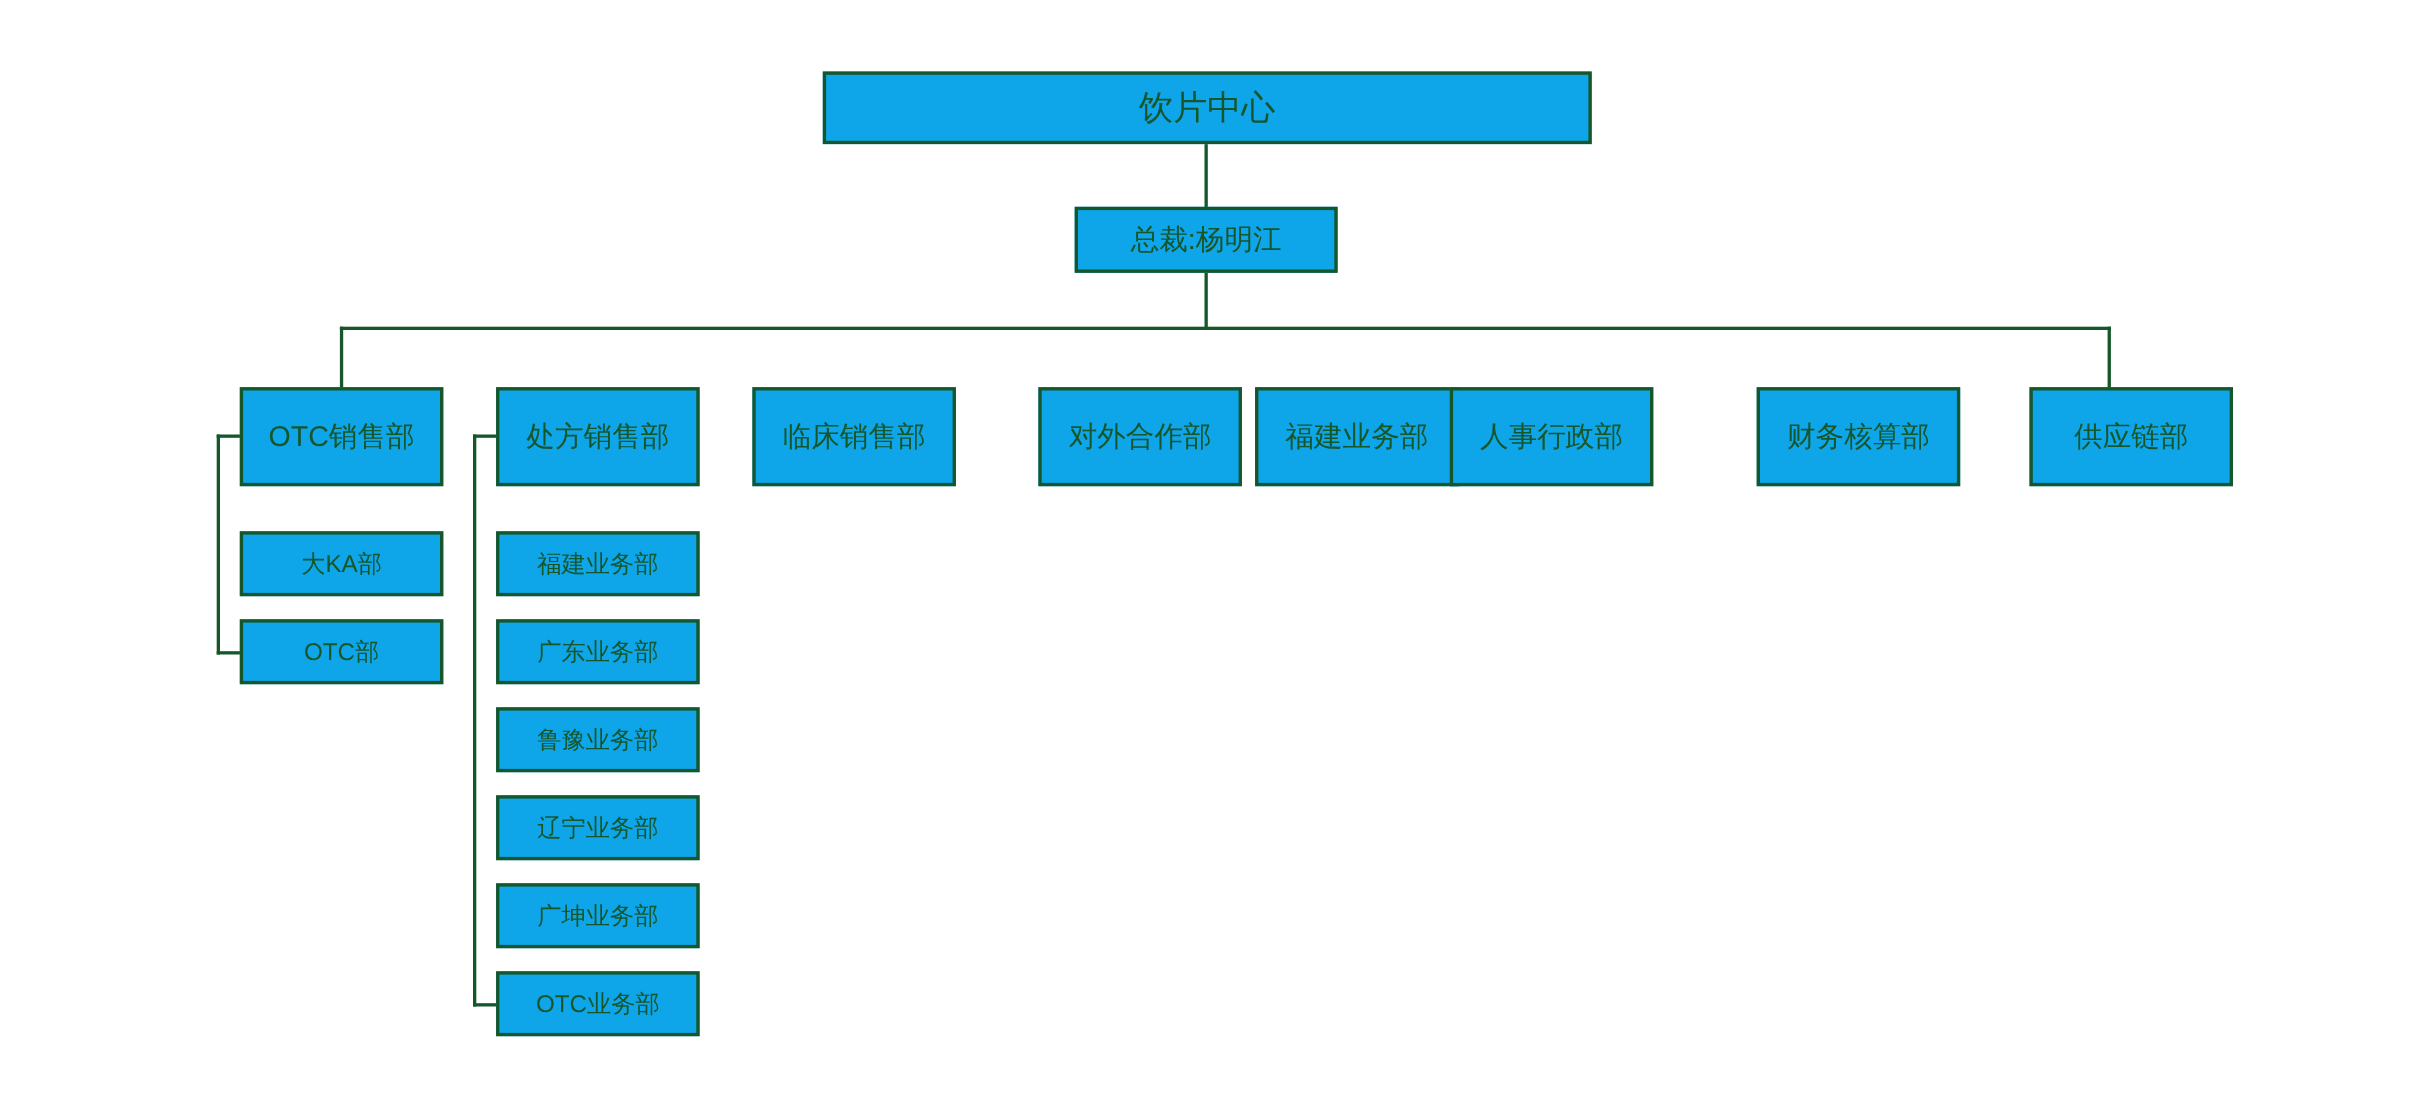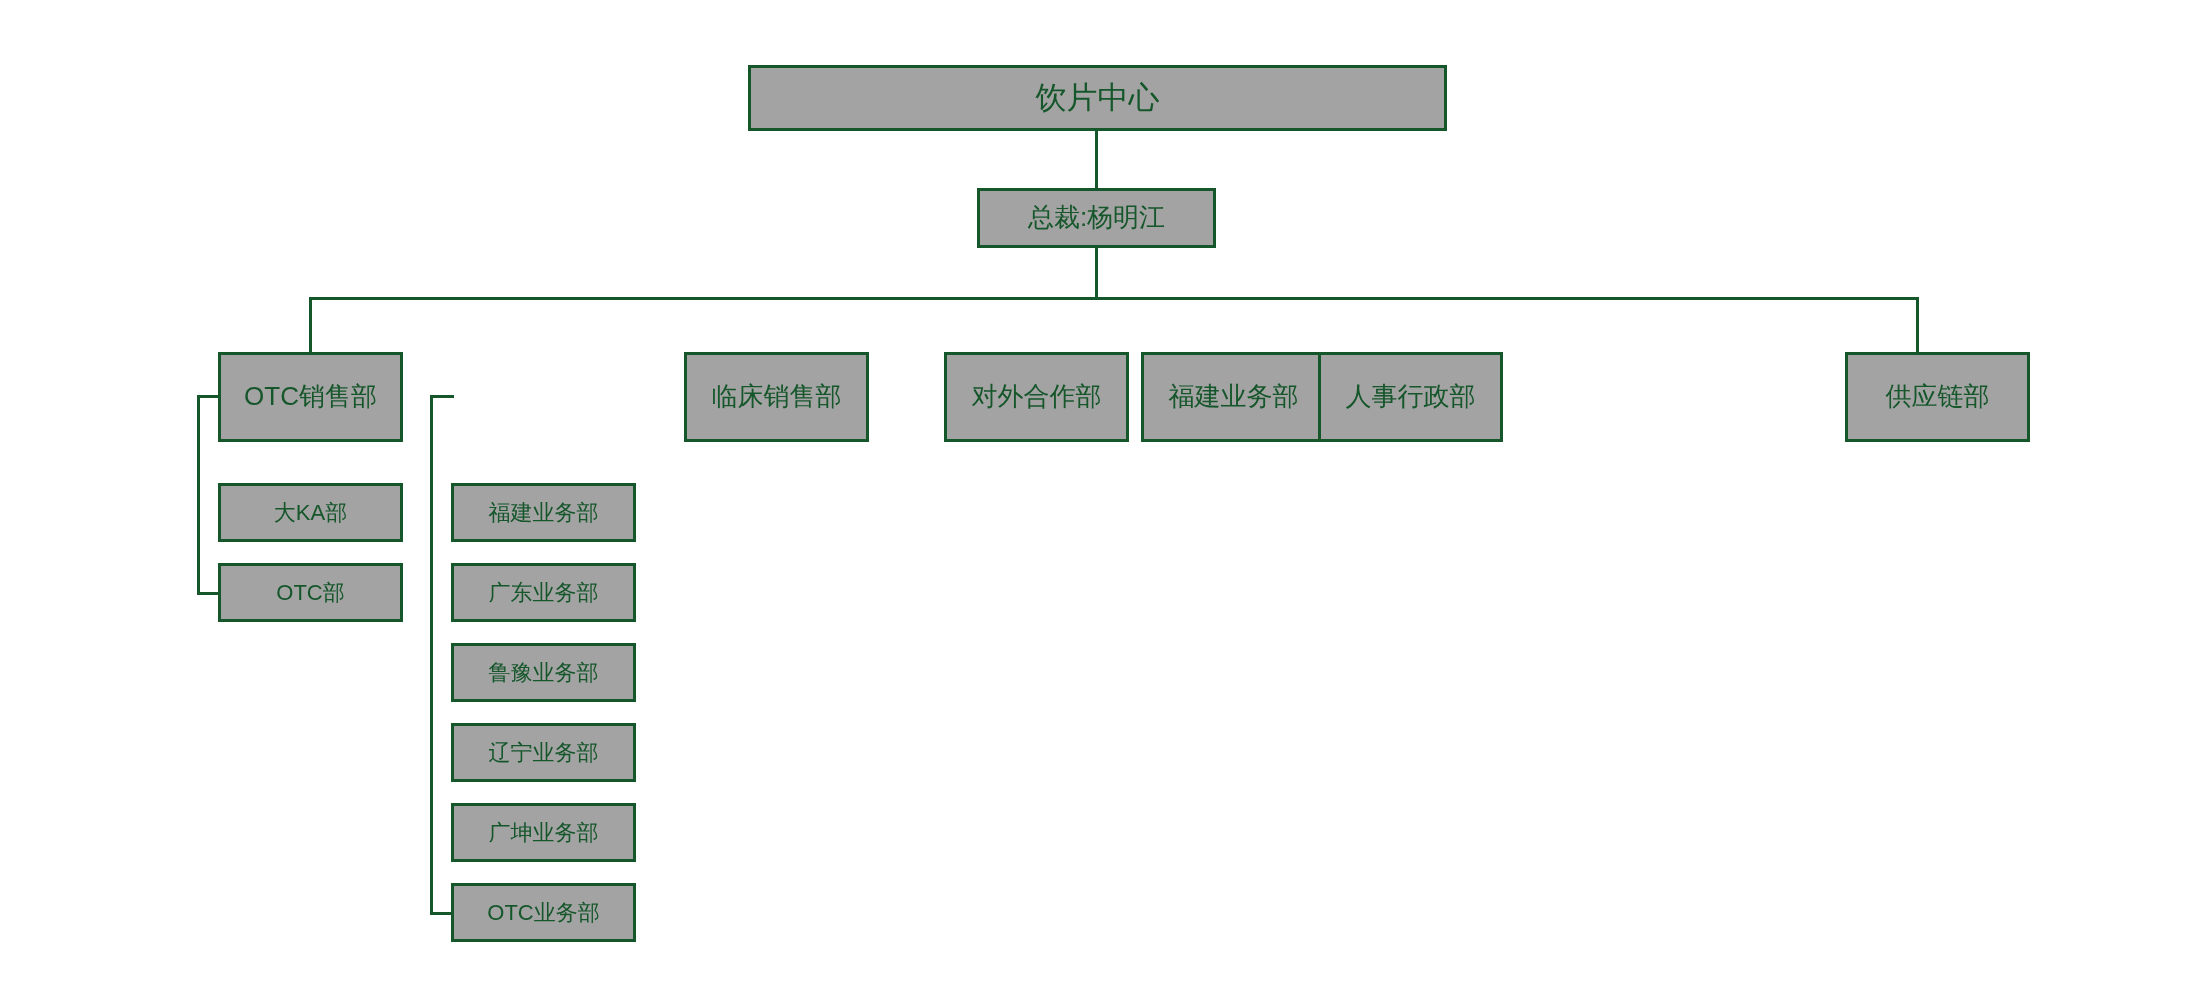--- a/index.html
+++ b/index.html
@@ -23,21 +23,21 @@
     background: #15562a;
   }
   .line-v { width: 3px; }
   .line-h { height: 3px; }
 
   
   .node {
     position: absolute;
     box-sizing: border-box;
     border: 3px solid #15562a;
-    background: #a3a3a3;
+    background: #0ea5e9;
     color: #15562a;
     display: flex;
     align-items: center;
     justify-content: center;
     text-align: right;
     line-height: 1.15;
     white-space: nowrap;
     z-index: 2;
   }
   .node-root  { font-size: 31px; }
@@ -68,29 +68,31 @@
   <div class="line line-h" style="left:430px; top:395px; width:24px;"></div>
   <div class="line line-h" style="left:430px; top:912px; width:24px;"></div>
 
   <div class="node node-root" style="left:748px; top:65px; width:699px; height:66px;">饮片中心</div>
 
   <div class="node node-exec" style="left:977px; top:188px; width:239px; height:60px;">总裁:杨明江</div>
 
 
   <div class="node node-dept" style="left:218px; top:352px; width:185px; height:90px;">OTC销售部</div>
 
+  <div class="node node-dept" style="left:451px; top:352px; width:185px; height:90px;">处方销售部</div>
 
   <div class="node node-dept" style="left:684px; top:352px; width:185px; height:90px;">临床销售部</div>
 
   <div class="node node-dept" style="left:913px; top:352px; width:185px; height:90px;margin-left:31px;">对外合作部</div>
 
   <div class="node node-dept" style="left:1141px; top:352px; width:185px; height:90px;">福建业务部</div>
 
   <div class="node node-dept" style="left:1318px; top:352px; width:185px; height:90px;">人事行政部</div>
 
+  <div class="node node-dept" style="left:1597px; top:352px; width:185px; height:90px;">财务核算部</div>
 
   <div class="node node-dept" style="left:1826px; top:352px; width:185px; height:90px;margin-left:19px;">供应链部</div>
 
   <div class="node node-sub" style="left:218px; top:483px; width:185px; height:59px;">大KA部</div>
 
   <div class="node node-sub" style="left:218px; top:563px; width:185px; height:59px;">OTC部</div>
 
   <div class="node node-sub" style="left:451px; top:483px; width:185px; height:59px;">福建业务部</div>
 
   <div class="node node-sub" style="left:451px; top:563px; width:185px; height:59px;">广东业务部</div>

